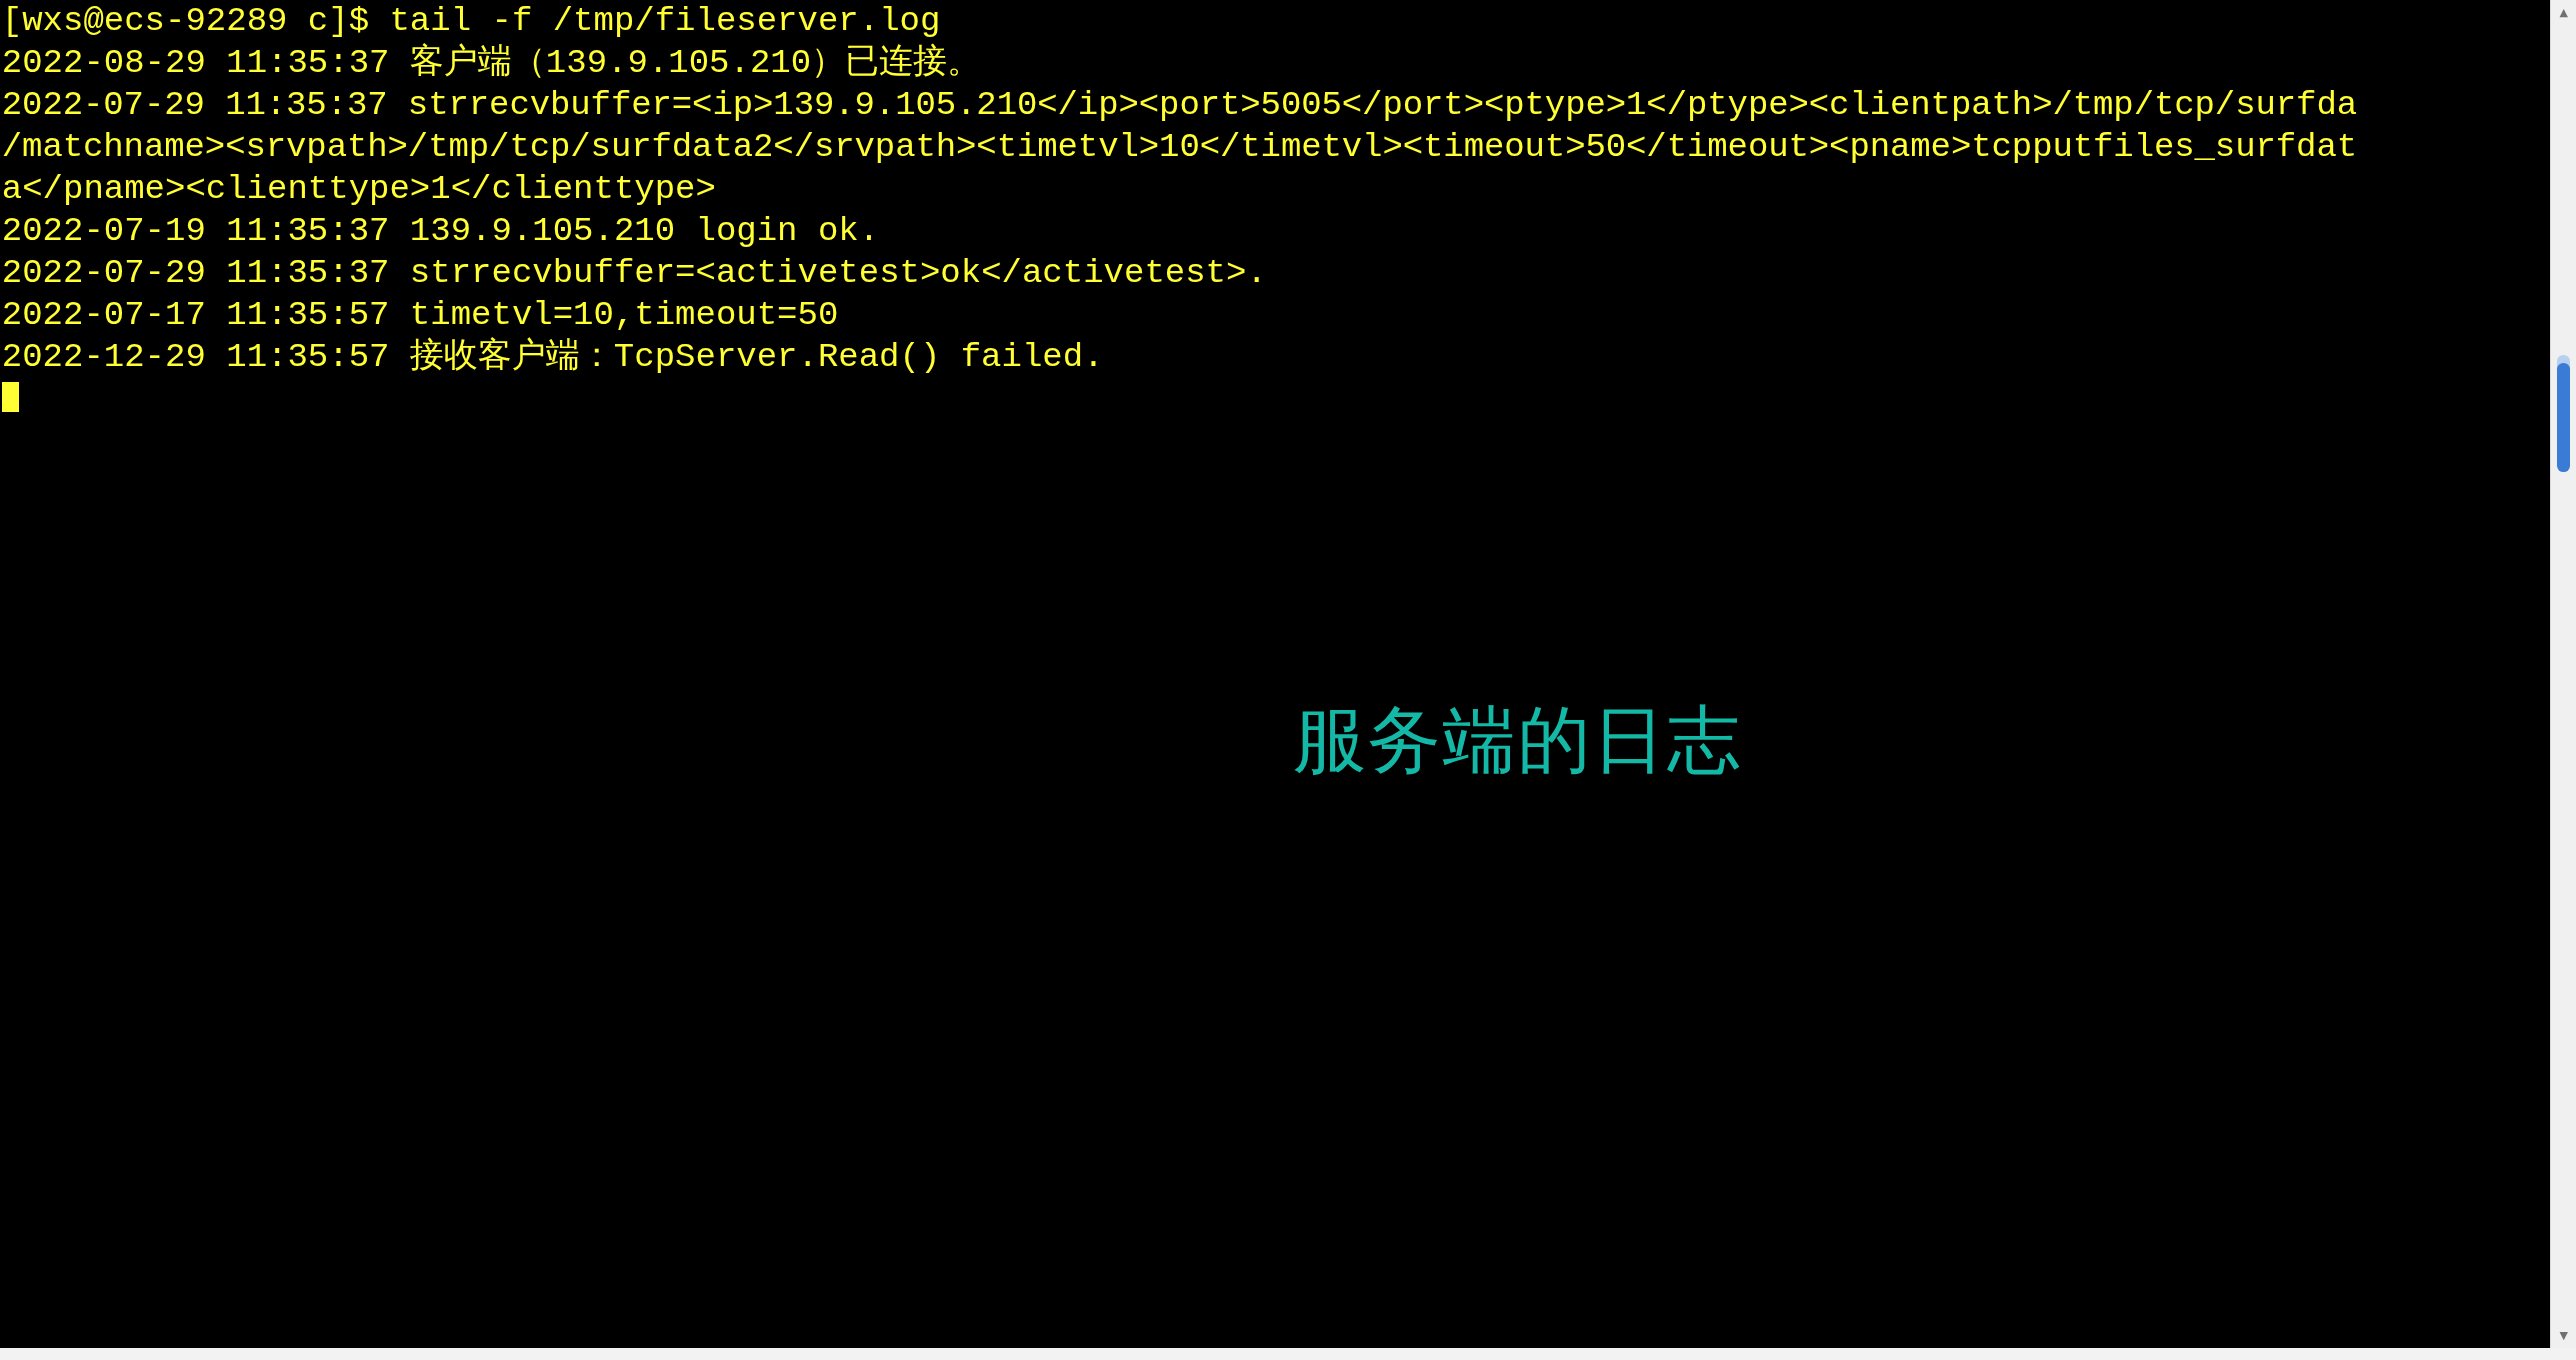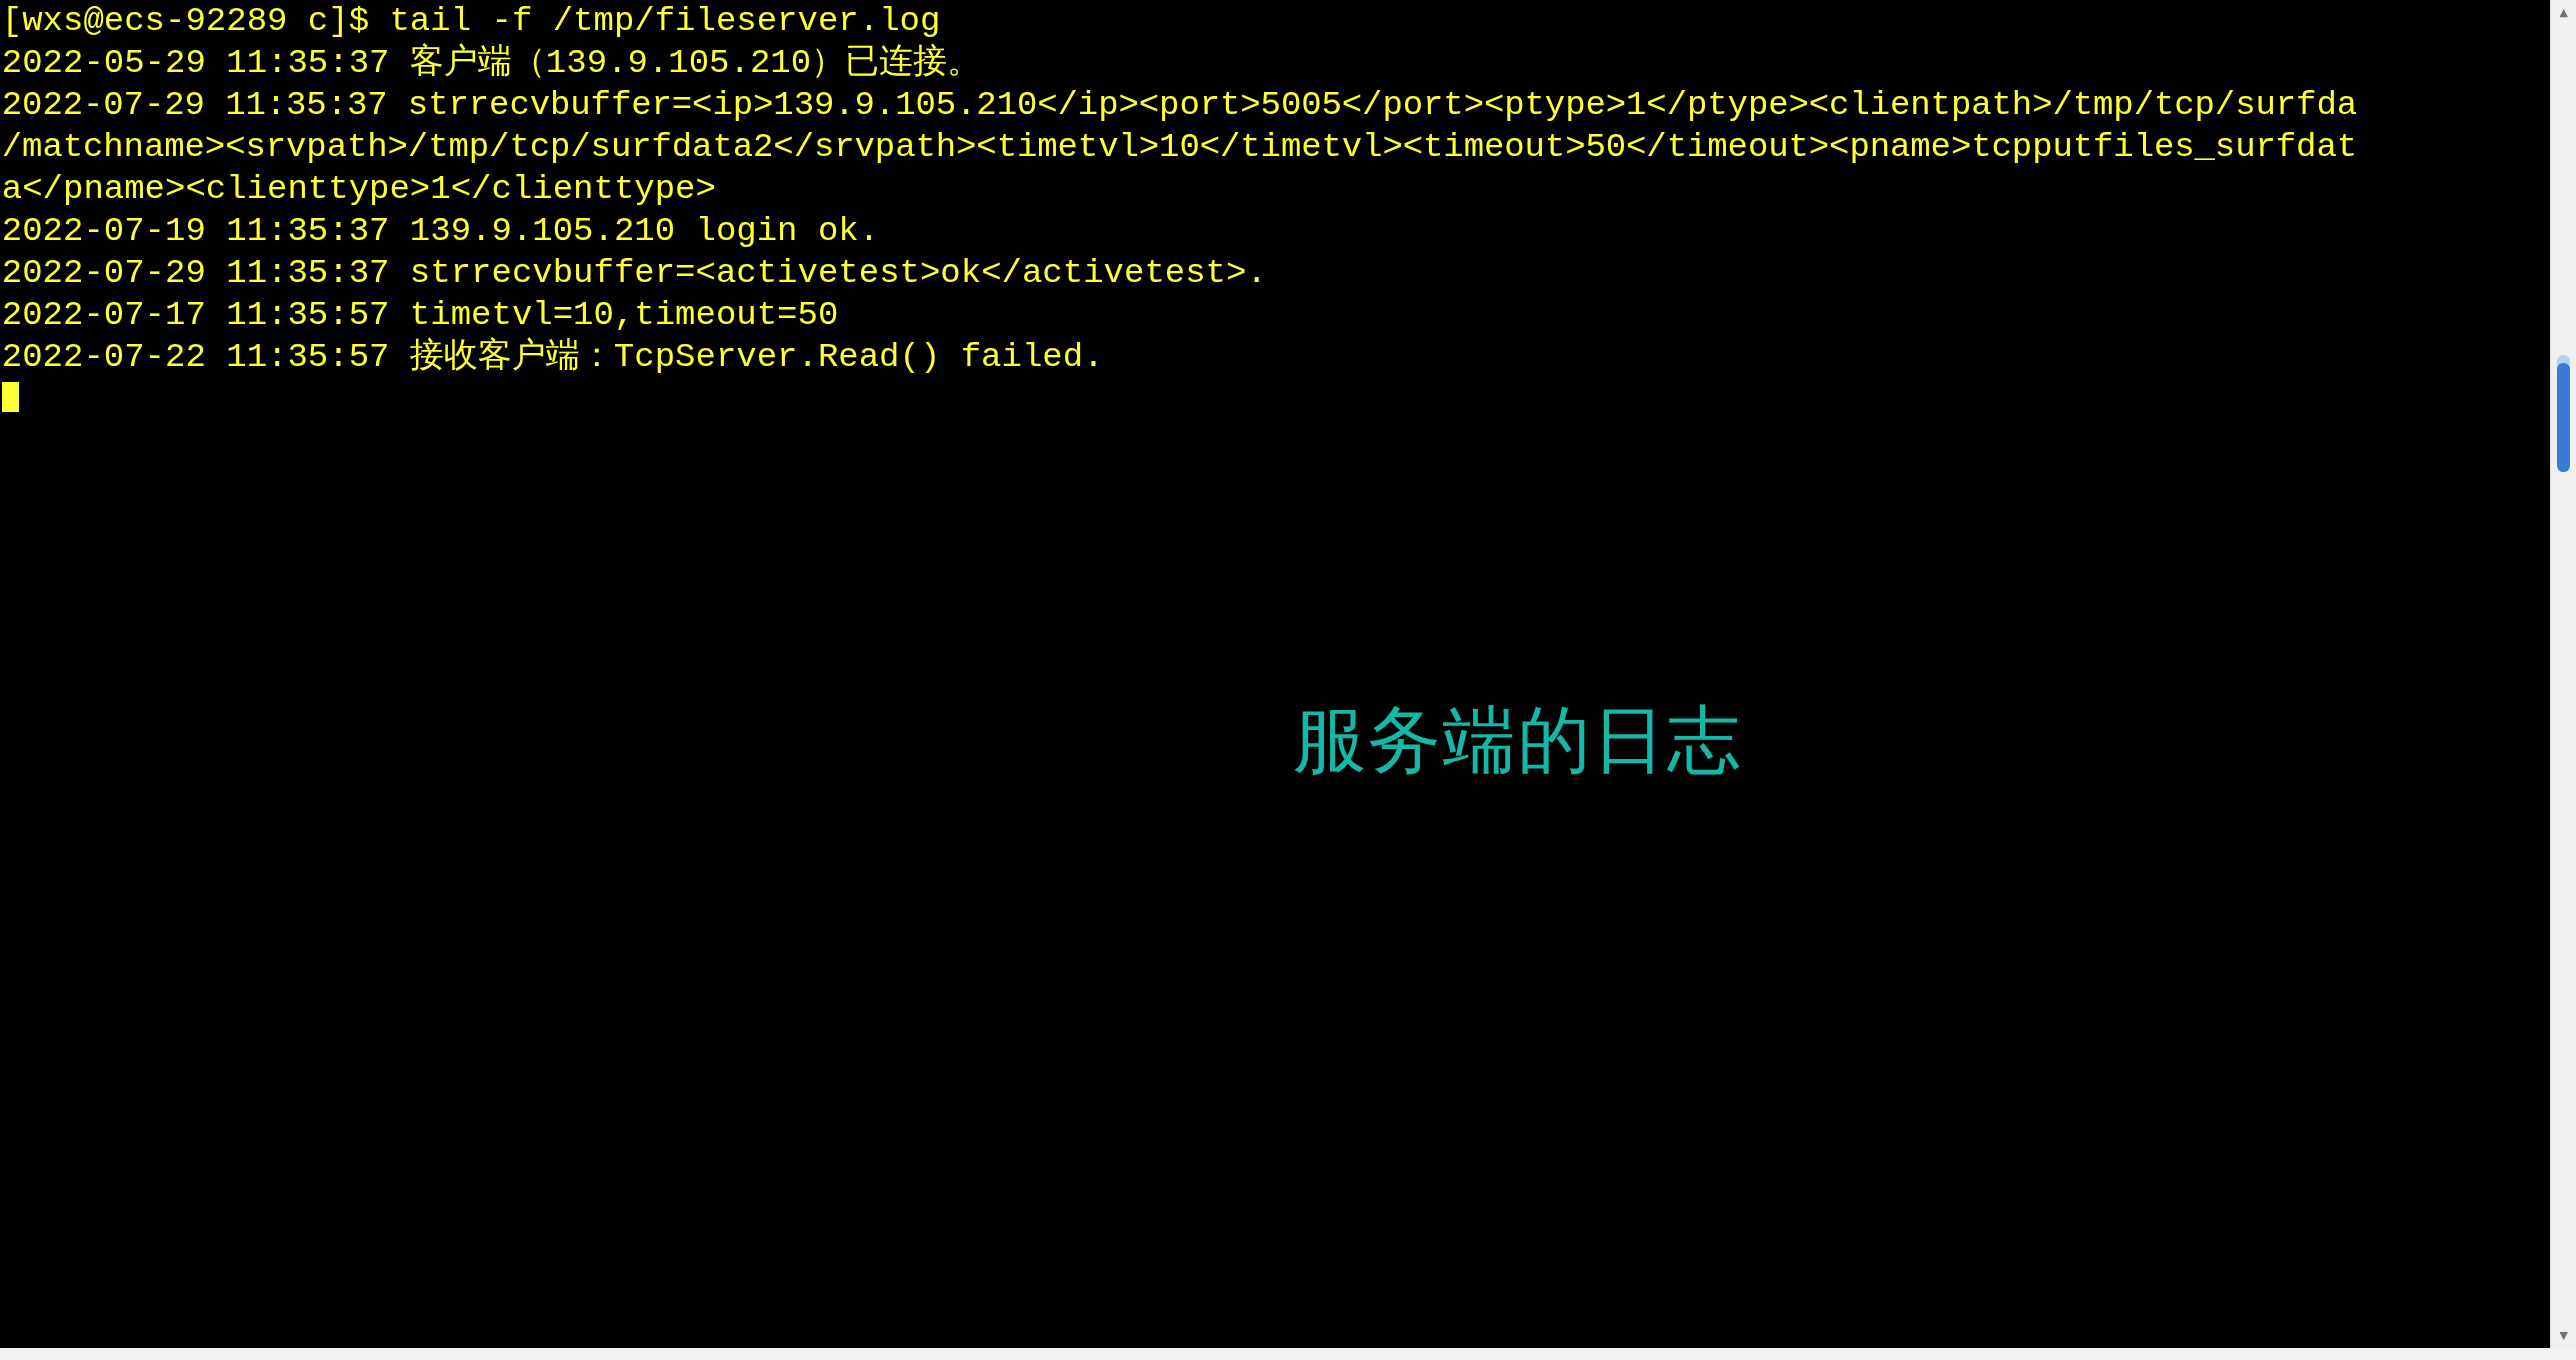--- a/index.html
+++ b/index.html
@@ -129,28 +129,28 @@
 </head>
 <body>
 
 <div id="app">
 
   <div id="terminal">
     <div class="term-body">
 
       <div class="line">[wxs@ecs-92289 c]$ tail -f /tmp/fileserver.log</div>
 
-      <div class="line">2022-05-29 11:35:37 客户端（139.9.105.210）已连接。</div>
+      <div class="line">2022-08-29 11:35:37 客户端（139.9.105.210）已连接。</div>
       <div class="line wrap">2022-07-29 11:35:37 strrecvbuffer=&lt;ip&gt;139.9.105.210&lt;/ip&gt;&lt;port&gt;5005&lt;/port&gt;&lt;ptype&gt;1&lt;/ptype&gt;&lt;clientpath&gt;/tmp/tcp/surfda</div>
       <div class="line wrap">/matchname&gt;&lt;srvpath&gt;/tmp/tcp/surfdata2&lt;/srvpath&gt;&lt;timetvl&gt;10&lt;/timetvl&gt;&lt;timeout&gt;50&lt;/timeout&gt;&lt;pname&gt;tcpputfiles_surfdat</div>
       <div class="line">a&lt;/pname&gt;&lt;clienttype&gt;1&lt;/clienttype&gt;</div>
       <div class="line">2022-07-19 11:35:37 139.9.105.210 login ok.</div>
       <div class="line">2022-07-29 11:35:37 strrecvbuffer=&lt;activetest&gt;ok&lt;/activetest&gt;.</div>
       <div class="line">2022-07-17 11:35:57 timetvl=10,timeout=50</div>
-      <div class="line">2022-07-22 11:35:57 接收客户端：TcpServer.Read() failed.</div>
+      <div class="line">2022-12-29 11:35:57 接收客户端：TcpServer.Read() failed.</div>
 
       <div class="line cursor-line"><span class="cursor"></span></div>
 
     </div>
 
     <div id="annotation">服务端的日志</div>
   </div>
 
   <div id="scrollbar-track">
     <div id="scroll-up-arrow">▲</div>

